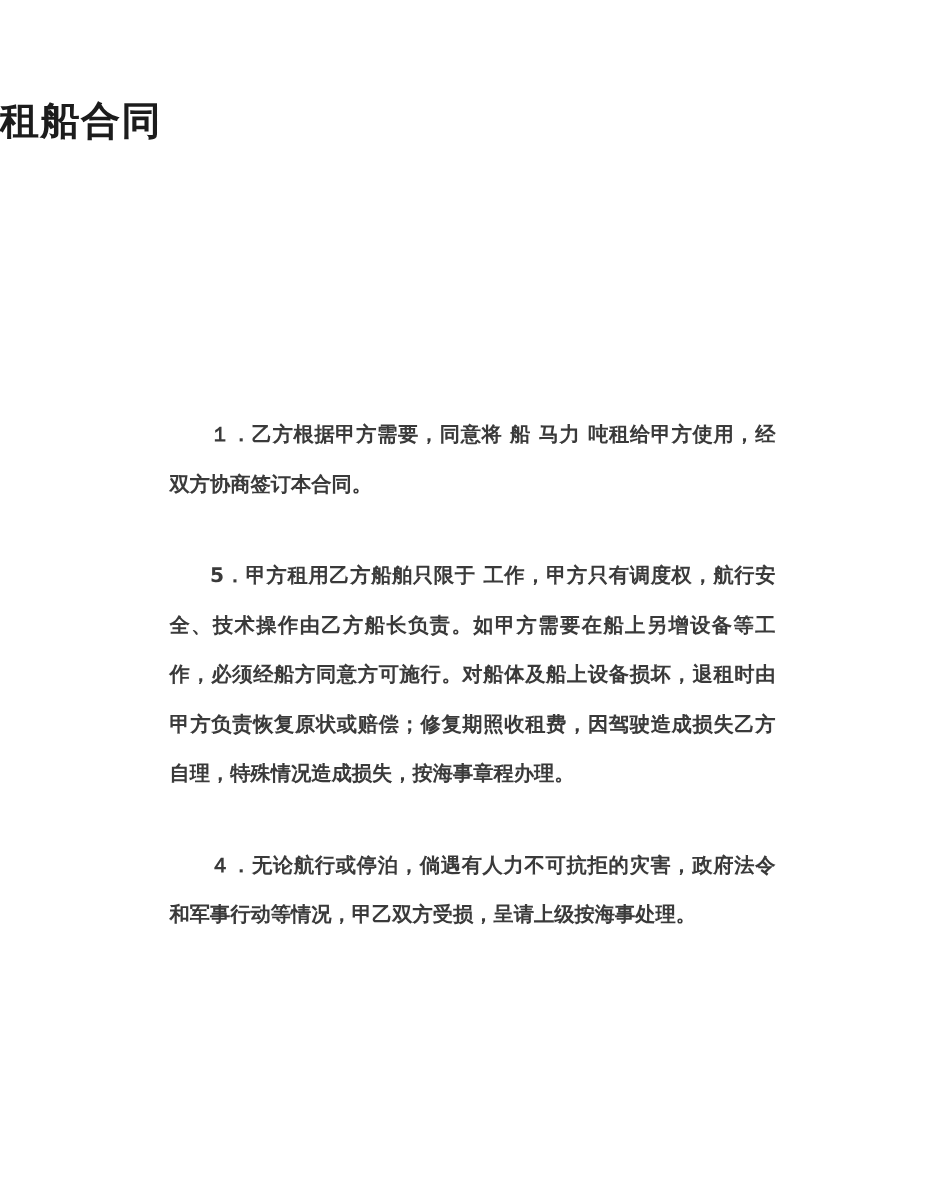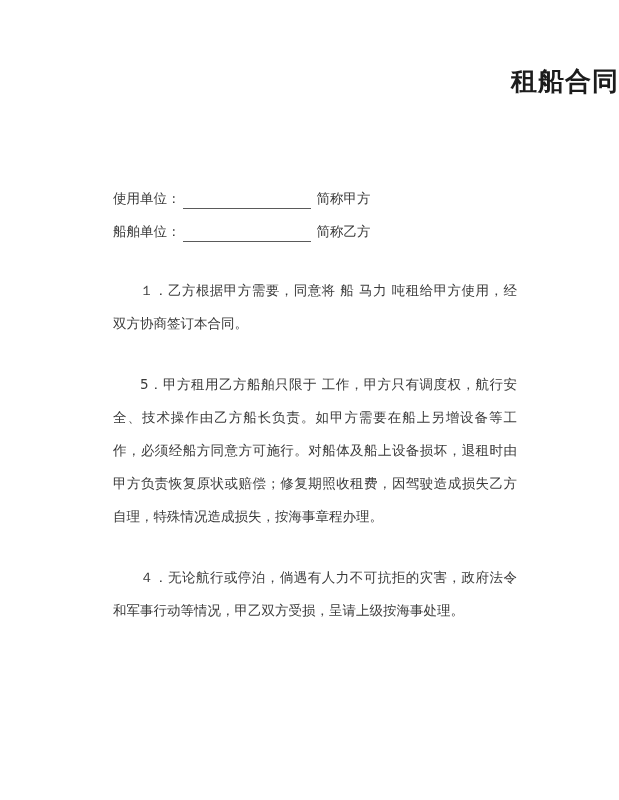--- a/index.html
+++ b/index.html
@@ -15,21 +15,21 @@
     overflow: hidden;
     font-family: "DejaVu Sans", "Liberation Sans", sans-serif;
     color: #3a3a3a;
     box-sizing: border-box;
   }
   .doc-title {
     position: absolute;
     top: 66px;
     left: 0;
     width: 619px;
-    text-align: right;
+    text-align: left;
     font-size: 26px;
     font-weight: bold;
     color: #1c1c1c;
     letter-spacing: 1px;
     line-height: 1.2;
   }
   .fields {
     position: absolute;
     top: 182px;
     left: 113px;
@@ -66,47 +66,33 @@
   }
   .clause {
     font-size: 13.5px;
     line-height: 33px;
     text-align: justify;
     text-justify: inter-ideograph;
     text-indent: 2em;
     margin: 0 0 28px 0;
     word-break: break-all;
     color: #3a3a3a;
+    font-weight: bold;
   }
   .clause:last-child {
     margin-bottom: 0;
   }
 </style>
 </head>
 <body>
 
 <div class="page">
 
   <div class="doc-title">租船合同</div>
 
-  <div class="fields">
-
-    <div class="field-row">
-      <span class="field-label">使用单位：</span>
-      <span class="field-blank" placeholder=""></span>
-      <span class="field-suffix">简称甲方</span>
-    </div>
-
-    <div class="field-row">
-      <span class="field-label">船舶单位：</span>
-      <span class="field-blank" placeholder=""></span>
-      <span class="field-suffix">简称乙方</span>
-    </div>
-
-  </div>
 
   <div class="clauses">
     <p class="clause">１．乙方根据甲方需要，同意将 船 马力 吨租给甲方使用，经双方协商签订本合同。</p>
     <p class="clause">5．甲方租用乙方船舶只限于 工作，甲方只有调度权，航行安全、技术操作由乙方船长负责。如甲方需要在船上另增设备等工作，必须经船方同意方可施行。对船体及船上设备损坏，退租时由甲方负责恢复原状或赔偿；修复期照收租费，因驾驶造成损失乙方自理，特殊情况造成损失，按海事章程办理。</p>
     <p class="clause">４．无论航行或停泊，倘遇有人力不可抗拒的灾害，政府法令和军事行动等情况，甲乙双方受损，呈请上级按海事处理。</p>
   </div>
 
 </div>
 
 </body></html>

